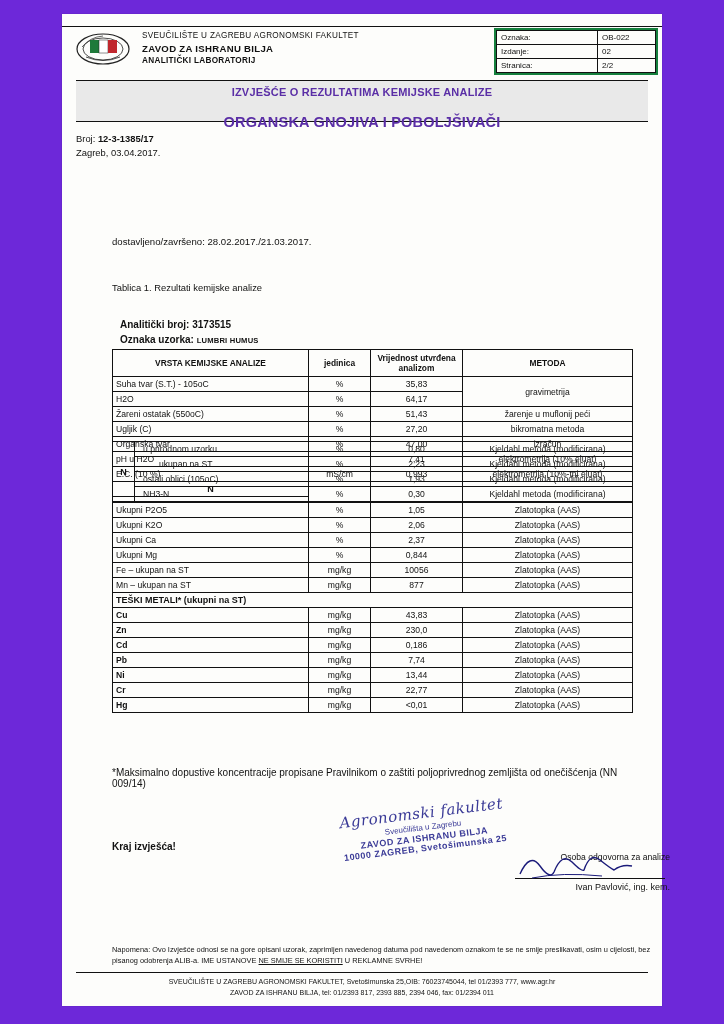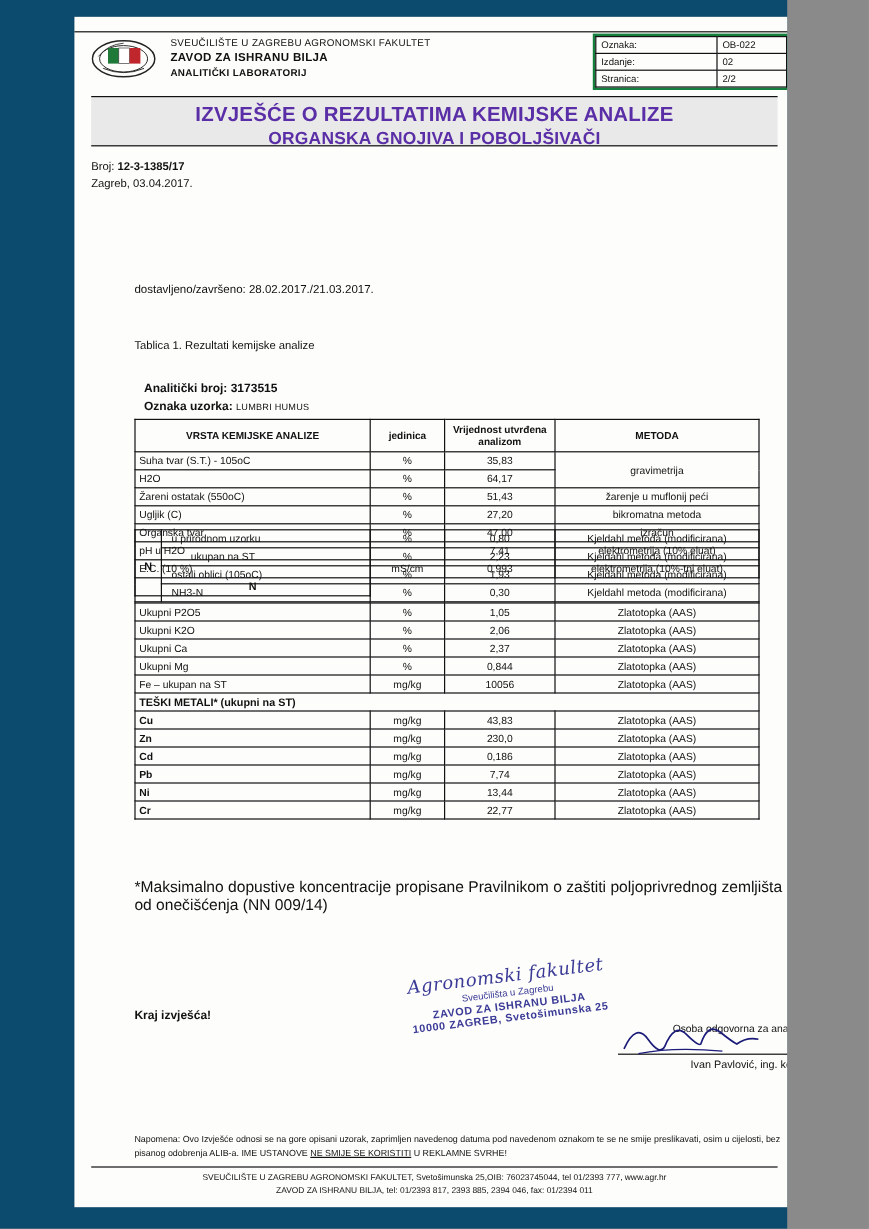--- a/index.html
+++ b/index.html
@@ -5,23 +5,23 @@
   html, body {
     margin: 0;
     padding: 0;
     background: #8a8a8a;
   }
   body {
     font-family: "Liberation Sans", sans-serif;
   }
   .page {
     position: relative;
-    width: 656px;
+    width: 724px;
     height: 1024px;
-    background: #0c4a6e;
+    background: #6d28d9;
     overflow: hidden;
   }
   .sheet {
     position: absolute;
     left: 62px;
     top: 14px;
     width: 600px;
     height: 992px;
     background: #fdfdfb;
     box-shadow: 0 0 1px rgba(0,0,0,0.25);
@@ -78,30 +78,30 @@
     left: 14px; top: 66px;
     width: 572px;
     height: 40px;
     background: #e9e9e9;
     border-top: 1px solid #111;
     border-bottom: 1px solid #111;
     text-align: center;
     color: #5a2ea6;
   }
   .title-band .t1 {
-    font-size: 17px;
+    font-size: 11px;
     font-weight: bold;
     letter-spacing: 0.2px;
     margin-top: 5px;
   }
   .title-band .t2 {
     font-size: 14.5px;
     font-weight: bold;
     letter-spacing: 0.2px;
-    margin-top: 2px;
+    margin-top: 16px;
   }
   
   .meta {
     position: absolute;
     left: 14px; top: 118px;
     font-size: 9.4px;
     color: #111;
     line-height: 14px;
   }
   .meta b { font-weight: bold; }
@@ -126,21 +126,21 @@
   }
   .sample-mark {
     position: absolute;
     left: 58px; top: 320px;
     font-size: 10px;
     font-weight: bold;
     color: #111;
   }
   .sample-mark .val {
     font-size: 7.6px;
-    font-weight: normal;
+    font-weight: bold;
     letter-spacing: 0.2px;
   }
   
   .main-tbl-wrap {
     position: absolute;
     left: 50px; top: 335px;
     width: 520px;
   }
   table.main {
     border-collapse: collapse;
@@ -177,22 +177,22 @@
   }
   .group-row td {
     text-align: left;
     font-weight: bold;
     padding-left: 6px;
     height: 15px;
     font-size: 9px;
   }
   .footnote {
     position: absolute;
-    left: 50px; top: 717px;
-    font-size: 13px;
+    left: 50px; top: 753px;
+    font-size: 10px;
     color: #111;
     width: 540px;
   }
   .kraj {
     position: absolute;
     left: 50px; top: 827px;
     font-size: 10px;
     font-weight: bold;
     color: #111;
   }
@@ -464,20 +464,26 @@
             <td class="ctr">%</td>
             <td class="ctr">0,844</td>
             <td class="ctr">Zlatotopka (AAS)</td>
           </tr>
           <tr>
             <td class="name">Fe – ukupan na ST</td>
             <td class="ctr">mg/kg</td>
             <td class="ctr">10056</td>
             <td class="ctr">Zlatotopka (AAS)</td>
           </tr>
+          <tr>
+            <td class="name">Mn – ukupan na ST</td>
+            <td class="ctr">mg/kg</td>
+            <td class="ctr">877</td>
+            <td class="ctr">Zlatotopka (AAS)</td>
+          </tr>
 
           <tr class="group-row">
             <td colspan="4">TEŠKI METALI* (ukupni na ST)</td>
           </tr>
 
           <tr>
             <td class="name" style="font-weight:bold;">Cu</td>
             <td class="ctr">mg/kg</td>
             <td class="ctr">43,83</td>
             <td class="ctr">Zlatotopka (AAS)</td>
@@ -503,20 +509,26 @@
           <tr>
             <td class="name" style="font-weight:bold;">Ni</td>
             <td class="ctr">mg/kg</td>
             <td class="ctr">13,44</td>
             <td class="ctr">Zlatotopka (AAS)</td>
           </tr>
           <tr>
             <td class="name" style="font-weight:bold;">Cr</td>
             <td class="ctr">mg/kg</td>
             <td class="ctr">22,77</td>
+            <td class="ctr">Zlatotopka (AAS)</td>
+          </tr>
+          <tr>
+            <td class="name" style="font-weight:bold;">Hg</td>
+            <td class="ctr">mg/kg</td>
+            <td class="ctr">&lt;0,01</td>
             <td class="ctr">Zlatotopka (AAS)</td>
           </tr>
         </tbody>
       </table>
     </div>
 
     <div class="footnote">*Maksimalno dopustive koncentracije propisane Pravilnikom o zaštiti poljoprivrednog zemljišta od onečišćenja (NN 009/14)</div>
 
     <div class="kraj">Kraj izvješća!</div>
 

